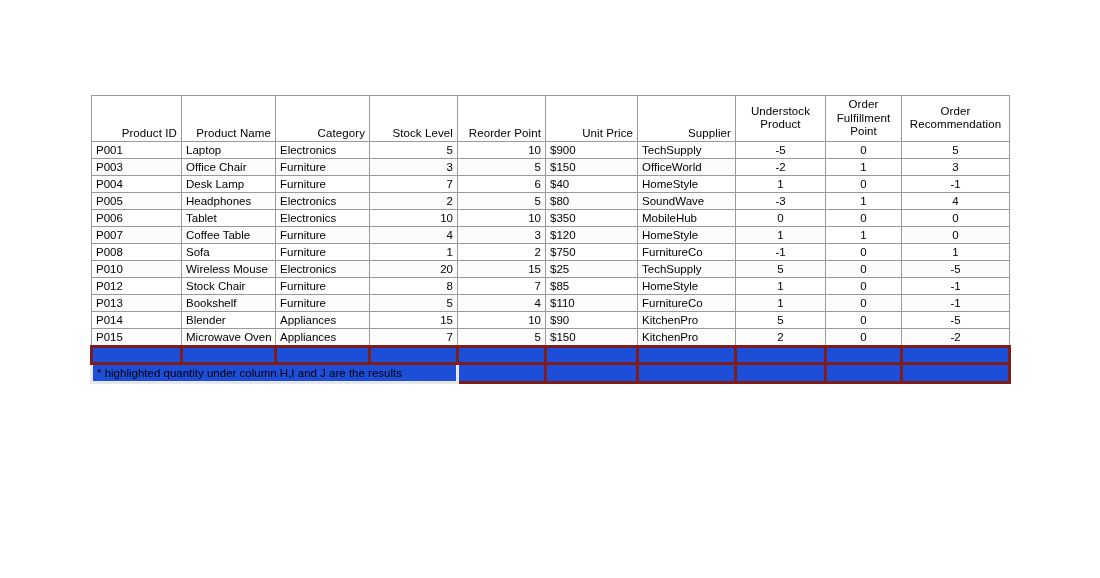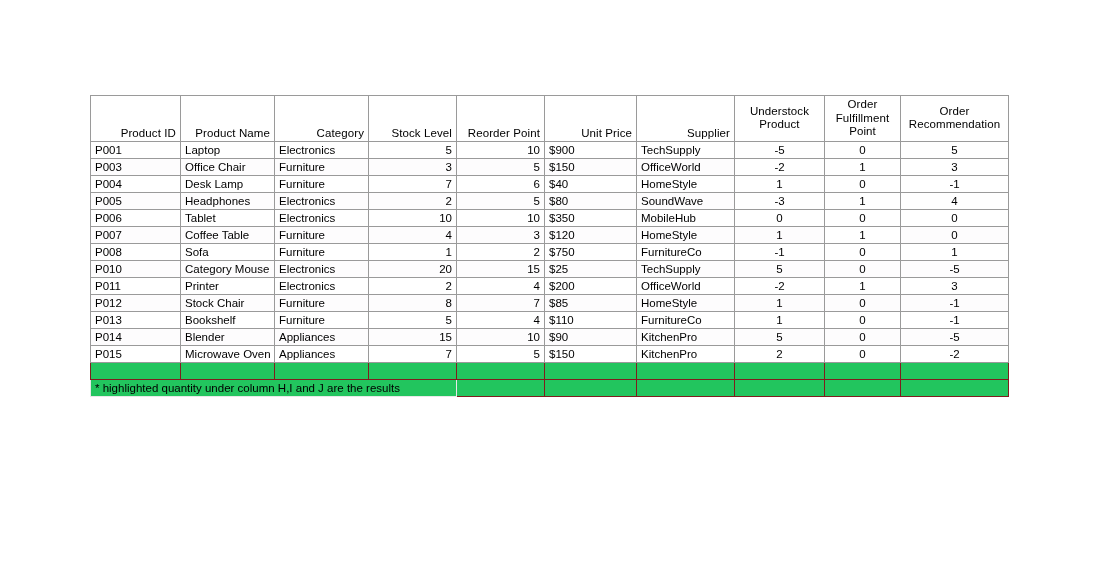--- a/index.html
+++ b/index.html
@@ -74,22 +74,22 @@
   td.ctrv  { text-align: center; }
   td.left  { text-align: left; }
 
   td.hl { background: #a9dcc1; }
 
   
   tbody tr:nth-child(even) td:not(.hl) { background: #fdfcfd; }
 
   
   tr.spacer td, tr.note td {
-    border: 1px solid #7f1d1d;
-    background: #22c55e;
+    border: 3px solid #7f1d1d;
+    background: #1d4ed8;
     height: 17px;
   }
   tr.note td.notecell {
     text-align: left;
     font-size: 11.5px;
     white-space: nowrap;
     color: #000000;
     border-color: #e8e8e8;
   }
 </style>
@@ -214,41 +214,29 @@
           <td class="num">1</td>
           <td class="num">2</td>
           <td class="left">$750</td>
           <td class="left">FurnitureCo</td>
           <td class="ctrv hl">-1</td>
           <td class="ctrv">0</td>
           <td class="ctrv hl">1</td>
         </tr>
         <tr>
           <td class="left">P010</td>
-          <td class="left">Category Mouse</td>
+          <td class="left">Wireless Mouse</td>
           <td class="left">Electronics</td>
           <td class="num">20</td>
           <td class="num">15</td>
           <td class="left">$25</td>
           <td class="left">TechSupply</td>
           <td class="ctrv">5</td>
           <td class="ctrv">0</td>
           <td class="ctrv">-5</td>
-        </tr>
-        <tr>
-          <td class="left">P011</td>
-          <td class="left">Printer</td>
-          <td class="left">Electronics</td>
-          <td class="num">2</td>
-          <td class="num">4</td>
-          <td class="left">$200</td>
-          <td class="left">OfficeWorld</td>
-          <td class="ctrv hl">-2</td>
-          <td class="ctrv hl">1</td>
-          <td class="ctrv hl">3</td>
         </tr>
         <tr>
           <td class="left">P012</td>
           <td class="left">Stock Chair</td>
           <td class="left">Furniture</td>
           <td class="num">8</td>
           <td class="num">7</td>
           <td class="left">$85</td>
           <td class="left">HomeStyle</td>
           <td class="ctrv">1</td>

